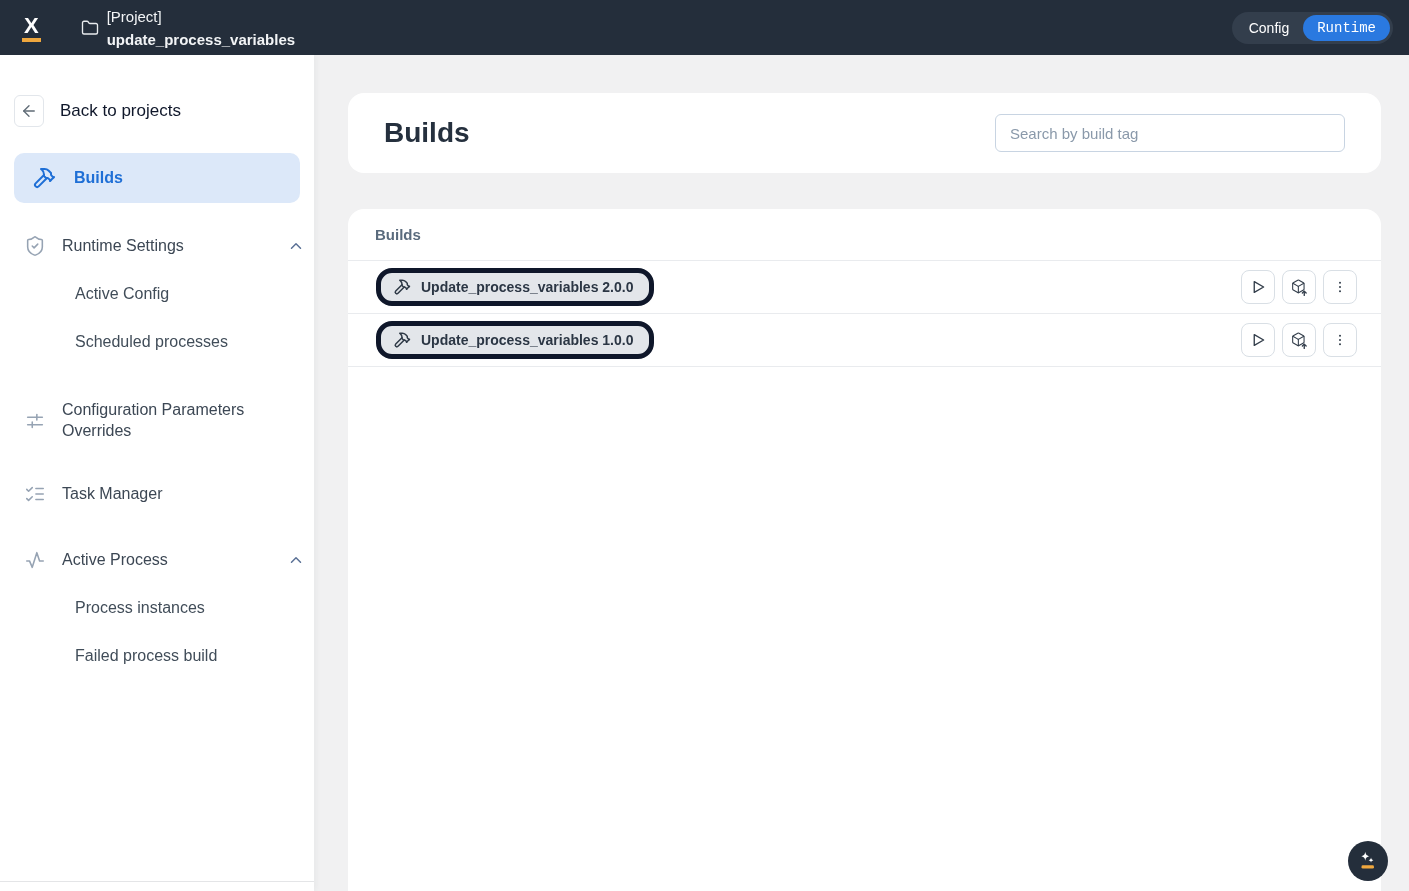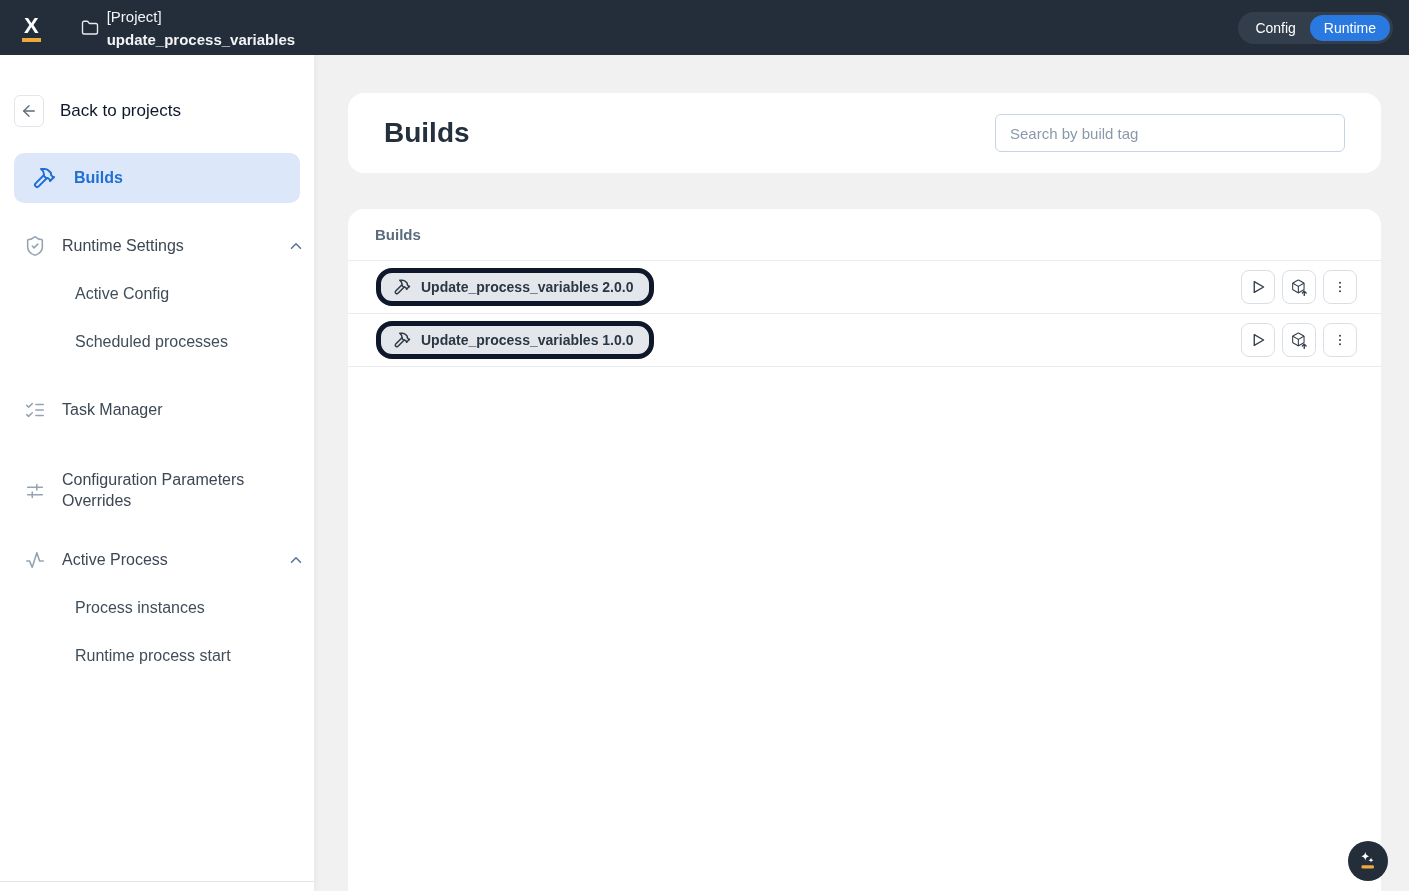--- a/index.html
+++ b/index.html
@@ -12,21 +12,21 @@
             display:flex; align-items:center; padding:0 16px; z-index:30; }
   .logo { font-weight:800; font-size:22px; color:#ffffff; line-height:1;
           border-bottom:4px solid #efa73e; padding:2px 2px 1px 2px; margin-left:6px; cursor:pointer; }
   .tb-folder { margin-left:40px; color:#e8ebee; }
   .tb-title { margin-left:8px; font-size:15px; color:#f2f4f6; display:flex; gap:6px; align-items:baseline;flex-direction:column; }
   .tb-title .bold { font-weight:700; }
   .tb-spacer { flex:1; }
   .env-toggle { background:#333e4c; border-radius:18px; padding:3px; display:flex; align-items:center; }
   .env-config { color:#ffffff; font-size:14px; padding:5px 14px; cursor:pointer; }
   .env-runtime { background:#2a79e0; color:#ffffff; font-size:14px; padding:5px 14px;
-                 border-radius:14px; cursor:pointer; }
+                 border-radius:14px; cursor:pointer;font-family:Liberation Mono, monospace; }
 
   
   .sidebar { position:absolute; top:55px; left:0; width:314px; bottom:0; background:#ffffff;
              box-shadow:2px 0 6px rgba(40,50,60,0.05); z-index:20; }
   .back-row { margin:40px 14px 0 14px; display:flex; align-items:center; gap:16px; }
   .back-btn { width:30px; height:32px; border:1px solid #e2e6eb; border-radius:6px; background:#fff;
               display:flex; align-items:center; justify-content:center; color:#5f6b76; cursor:pointer; }
   .back-label { font-size:17px; color:#0f172a; }
 
   .nav-active { margin:26px 14px 0 14px; height:50px; background:#dce8f9; border-radius:10px;
@@ -131,60 +131,60 @@
     <span class="lbl">Runtime Settings</span>
     <span class="chev">
       <svg width="18" height="18" viewBox="0 0 24 24" fill="none" stroke="currentColor" stroke-width="2" stroke-linecap="round" stroke-linejoin="round">
           <path d="m18 15-6-6-6 6"></path>
         </svg>
     </span>
   </div>
   <div class="nav-sub">Active Config</div>
   <div class="nav-sub">Scheduled processes</div>
 
+  <div class="nav-head two-line mt40">
+    <span class="ic">
+      <svg width="22" height="22" viewBox="0 0 24 24" fill="none" stroke="currentColor" stroke-width="1.7" stroke-linecap="round">
+        <line x1="4" y1="8" x2="20" y2="8"></line>
+          <line x1="14" y1="5" x2="14" y2="11"></line>
+        <line x1="4" y1="16" x2="20" y2="16"></line>
+          <line x1="9" y1="13" x2="9" y2="19"></line>
+      </svg>
+    </span>
+    <span class="lbl">Configuration Parameters Overrides</span>
+  </div>
+
   <div class="nav-head mt32">
     <span class="ic">
       <svg width="22" height="22" viewBox="0 0 24 24" fill="none" stroke="currentColor" stroke-width="1.7" stroke-linecap="round" stroke-linejoin="round">
         <path d="m3 17 2 2 4-4"></path>
           <path d="m3 7 2 2 4-4"></path>
           <path d="M13 6h8"></path>
           <path d="M13 12h8"></path>
           <path d="M13 18h8"></path>
       </svg>
     </span>
     <span class="lbl">Task Manager</span>
   </div>
 
-  <div class="nav-head two-line mt40">
-    <span class="ic">
-      <svg width="22" height="22" viewBox="0 0 24 24" fill="none" stroke="currentColor" stroke-width="1.7" stroke-linecap="round">
-        <line x1="4" y1="8" x2="20" y2="8"></line>
-          <line x1="14" y1="5" x2="14" y2="11"></line>
-        <line x1="4" y1="16" x2="20" y2="16"></line>
-          <line x1="9" y1="13" x2="9" y2="19"></line>
-      </svg>
-    </span>
-    <span class="lbl">Configuration Parameters Overrides</span>
-  </div>
-
   <div class="nav-head mt28">
     <span class="ic">
       <svg width="22" height="22" viewBox="0 0 24 24" fill="none" stroke="currentColor" stroke-width="1.7" stroke-linecap="round" stroke-linejoin="round">
         <path d="M3 13h3l3 7 5-16 3 9h4"></path>
       </svg>
     </span>
     <span class="lbl">Active Process</span>
     <span class="chev">
       <svg width="18" height="18" viewBox="0 0 24 24" fill="none" stroke="currentColor" stroke-width="2" stroke-linecap="round" stroke-linejoin="round">
           <path d="m18 15-6-6-6 6"></path>
         </svg>
     </span>
   </div>
   <div class="nav-sub">Process instances</div>
-  <div class="nav-sub">Runtime process start</div>
+  <div class="nav-sub">Failed process build</div>
 
   <div class="sidebar-bottom-divider"></div>
 </div>
 
 <div class="main">
 
   <div class="header-card">
     <div class="page-title">Builds</div>
     <div class="search-wrap">
       <input class="search-input" type="text" placeholder="Search by build tag" style="">

